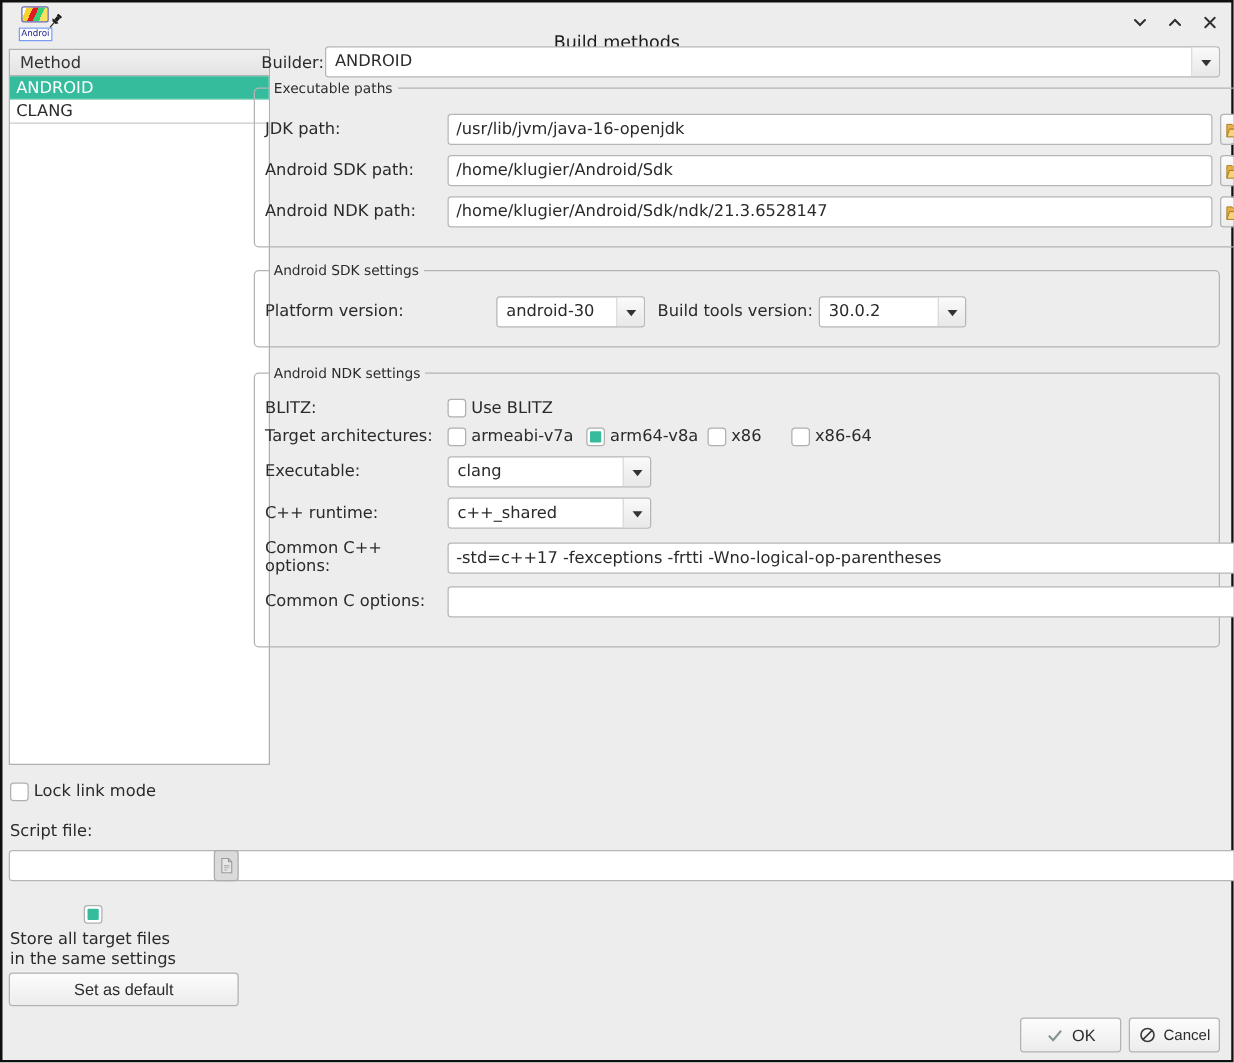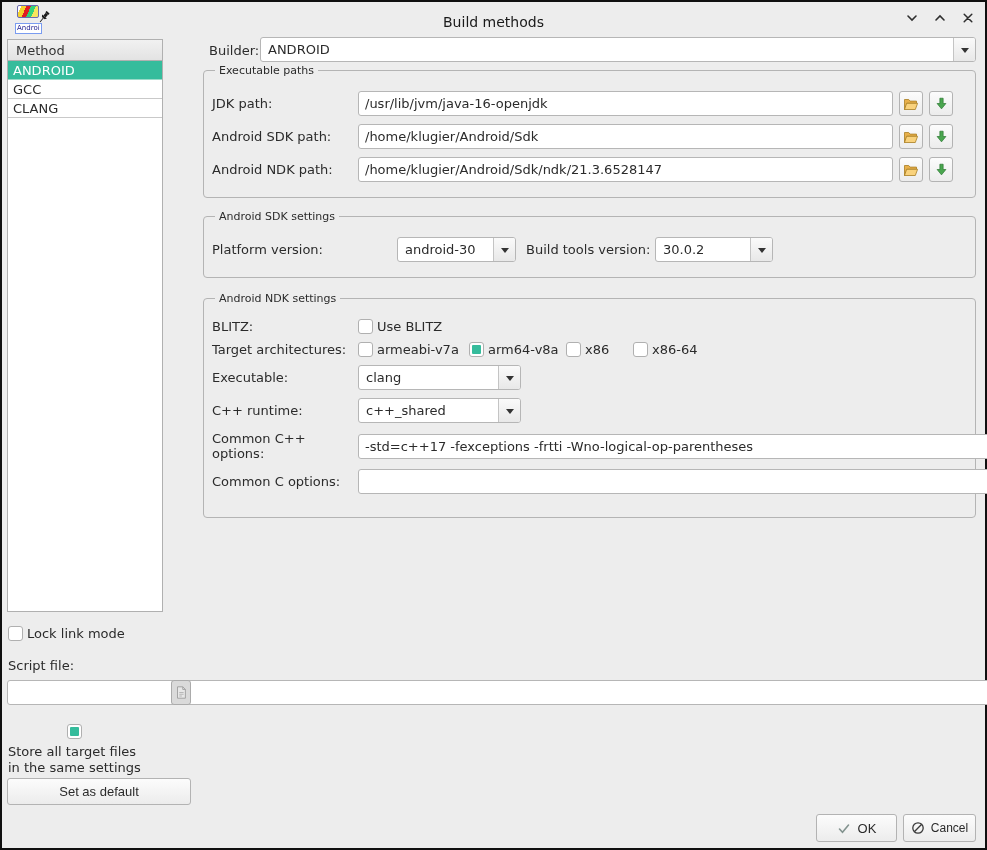--- a/index.html
+++ b/index.html
@@ -22,21 +22,21 @@
     background:var(--win-bg);
     border:2px solid #101010;
   }
   
   .titlebar{position:absolute;left:0;top:0;right:0;height:32px;}
   .app-icon{position:absolute;left:13px;top:3px;width:26px;height:26px;text-align:left;}
   .icon-stripes{width:22px;height:13px;margin:0 auto;border:1px solid #6a6ab0;border-radius:2px;
     background:linear-gradient(115deg,#ffffff 0 14%,#f6d32d 14% 34%,#e01b24 34% 52%,#33d17a 52% 72%,#f8e45c 72% 100%);}
   .icon-label{font-size:7px;line-height:9px;color:#1b1b8f;background:#fff;border:1px solid #7a9cf0;display:inline-block;padding:0 1px;margin-top:1px;}
   .pin{position:absolute;left:33px;top:6px;width:18px;height:18px;display:flex;align-items:center;justify-content:center;cursor:pointer;}
-  .win-title{position:absolute;left:0;right:0;top:4px;height:32px;display:flex;align-items:center;justify-content:center;font-size:14px;color:#1a1a1a;}
+  .win-title{position:absolute;left:0;right:0;top:16px;height:32px;display:flex;align-items:center;justify-content:center;font-size:14px;color:#1a1a1a;}
   .win-controls{position:absolute;right:8px;top:0;height:32px;display:flex;align-items:center;gap:10px;}
   .win-btn{width:18px;height:18px;display:flex;align-items:center;justify-content:center;cursor:pointer;}
   
   .btn{
     background:linear-gradient(#fcfcfc,#ececec);
     border:1px solid #b3b3b3;border-radius:3px;
     display:flex;align-items:center;justify-content:center;
     color:var(--text);cursor:pointer;
   }
   .input, input.input{
@@ -65,21 +65,21 @@
   .cb-row{display:flex;align-items:center;gap:4px;}
   fieldset{
     border:1px solid #b4b4b4;border-radius:4px;position:absolute;
     padding:6px 8px 8px 8px;
   }
   legend{padding:0 4px;margin-left:3px;font-size:11px;color:var(--text);}
   .frow{display:flex;align-items:center;margin-top:8px;}
   .flabel{width:146px;flex:none;}
   
   .method-list{
-    position:absolute;left:5px;top:37px;width:156px;height:573px;
+    position:absolute;left:5px;top:37px;width:209px;height:573px;
     background:#fff;border:1px solid #b0b0b0;
   }
   .method-header{
     height:21px;line-height:21px;padding-left:8px;
     background:linear-gradient(#f1f1f1,#e3e3e3);border-bottom:1px solid #b0b0b0;color:#333;
   }
   .method-item{height:19px;line-height:19px;padding-left:5px;border-bottom:1px solid #c9c9c9;cursor:pointer;background:#fff;}
   .method-item.selected{background:var(--accent-teal);color:#fff;border-bottom-color:#9adbc9;}
   .lock-row{position:absolute;left:6px;top:624px;}
   .script-label{position:absolute;left:6px;top:656px;}
@@ -87,21 +87,21 @@
   .script-btn{position:absolute;left:169px;top:678px;width:20px;height:25px;background:#dadada;border-color:#ababab;cursor:default;}
   .store-row{position:absolute;left:6px;top:722px;display:flex;align-items:center;gap:5px;flex-direction:column;}
   .store-row .twolines{line-height:16px;}
   .set-default{position:absolute;left:5px;top:776px;width:184px;height:27px;font-size:13px;}
   
   .builder-label{position:absolute;left:207px;top:41px;}
   .builder-combo{position:absolute;left:258px;top:35px;width:716px;}
   .fs-exec{left:201px;top:62px;width:773px;height:134px;}
   .path-row{display:flex;align-items:center;margin-top:8px;}
   .path-row .flabel{width:146px;}
-  .path-row .input{width:535px;flex:none;}
+  .path-row .input{width:612px;flex:none;}
   .sq-btn{width:24px;height:25px;flex:none;margin-left:6px;}
   .fs-sdk{left:201px;top:208px;width:773px;height:68px;}
   .fs-ndk{left:201px;top:290px;width:773px;height:226px;}
   .w119{width:119px;flex:none;margin-left:39px;}
   .w118{width:118px;flex:none;}
   .w163{width:163px;flex:none;}
   .bt-label{margin-left:10px;width:129px;flex:none;}
   .arch-group{display:flex;align-items:center;gap:4px;flex:none;}
   .g1{width:111px}.g2{width:97px}.g3{width:67px}
   .opt-input{width:612px;flex:none;}
@@ -146,21 +146,20 @@
         <svg width="14" height="14" viewBox="0 0 14 14">
             <path d="M3.2 3.2l7.6 7.6M10.8 3.2l-7.6 7.6" stroke="#2e2e2e" stroke-width="1.5" fill="none" stroke-linecap="round"></path>
           </svg>
       </div>
     </div>
   </div>
 
   <div class="method-list">
     <div class="method-header">Method</div>
     <div class="method-item selected">ANDROID</div>
-    <div class="method-item">GCC</div>
     <div class="method-item">CLANG</div>
   </div>
 
   <div class="lock-row cb-row">
     <div class="checkbox"></div>
     <span>Lock link mode</span>
   </div>
 
   <div class="script-label">Script file:</div>
   <input class="input script-input" value="" style="">

